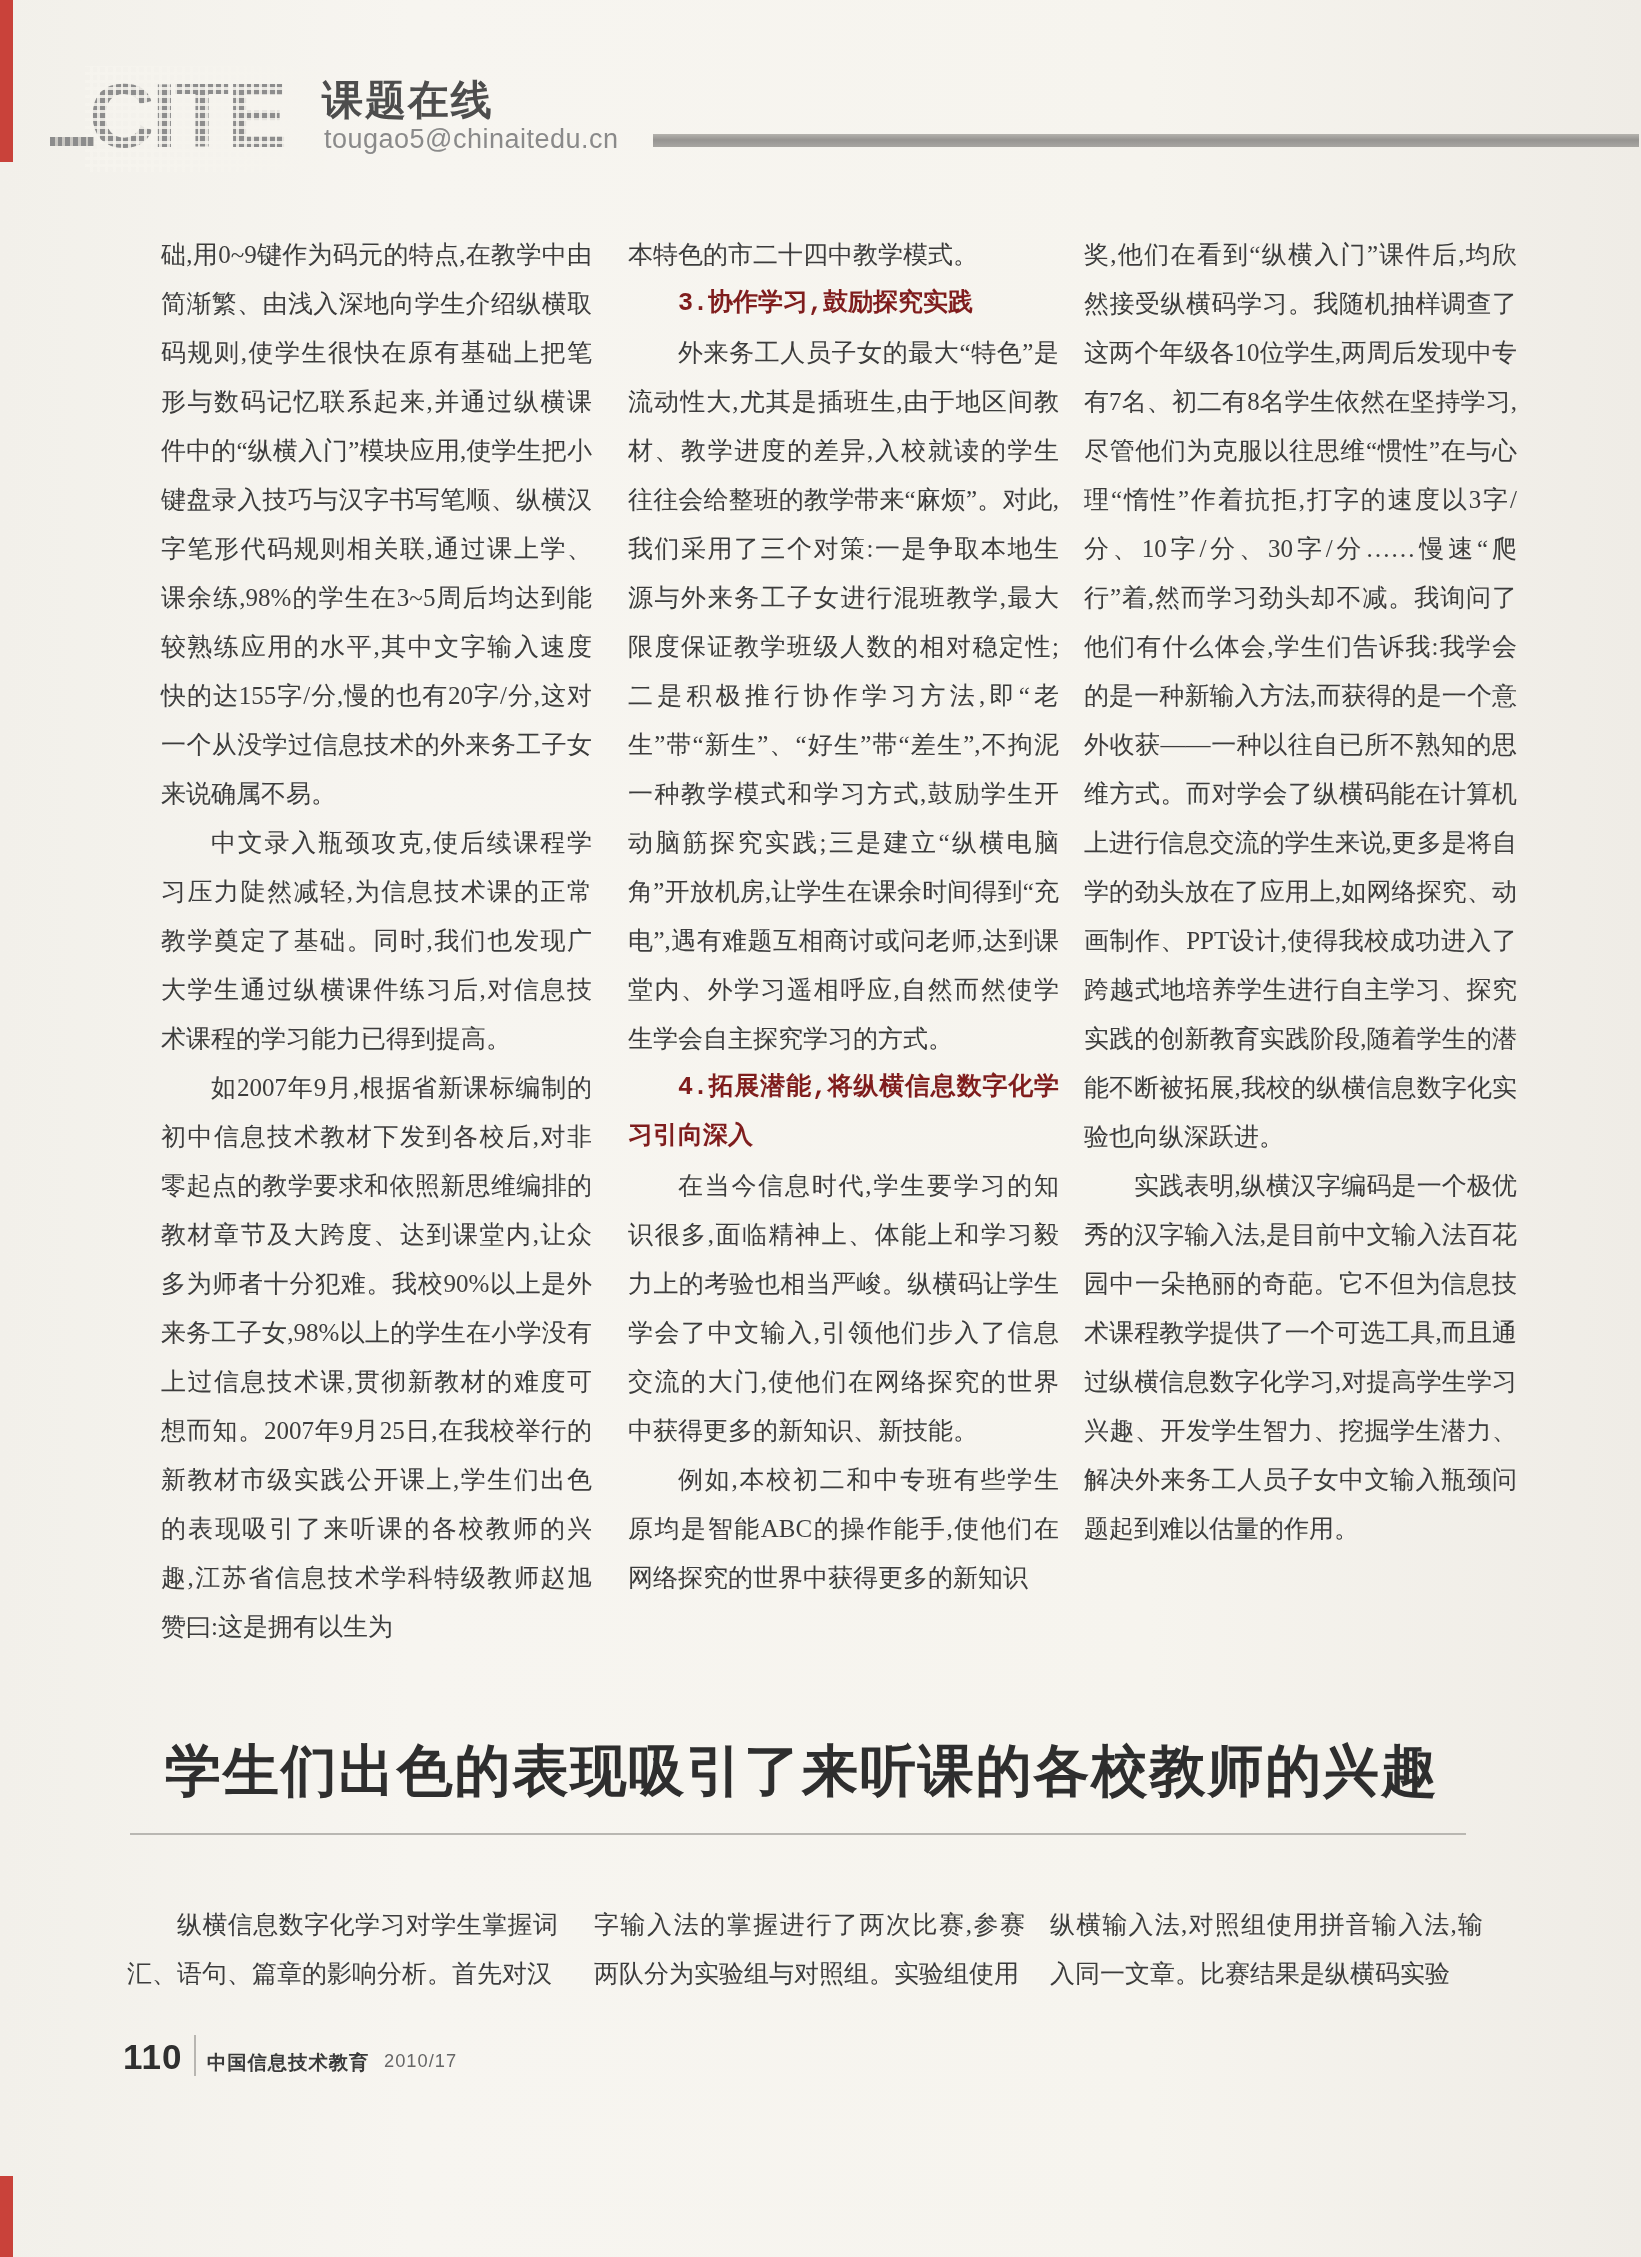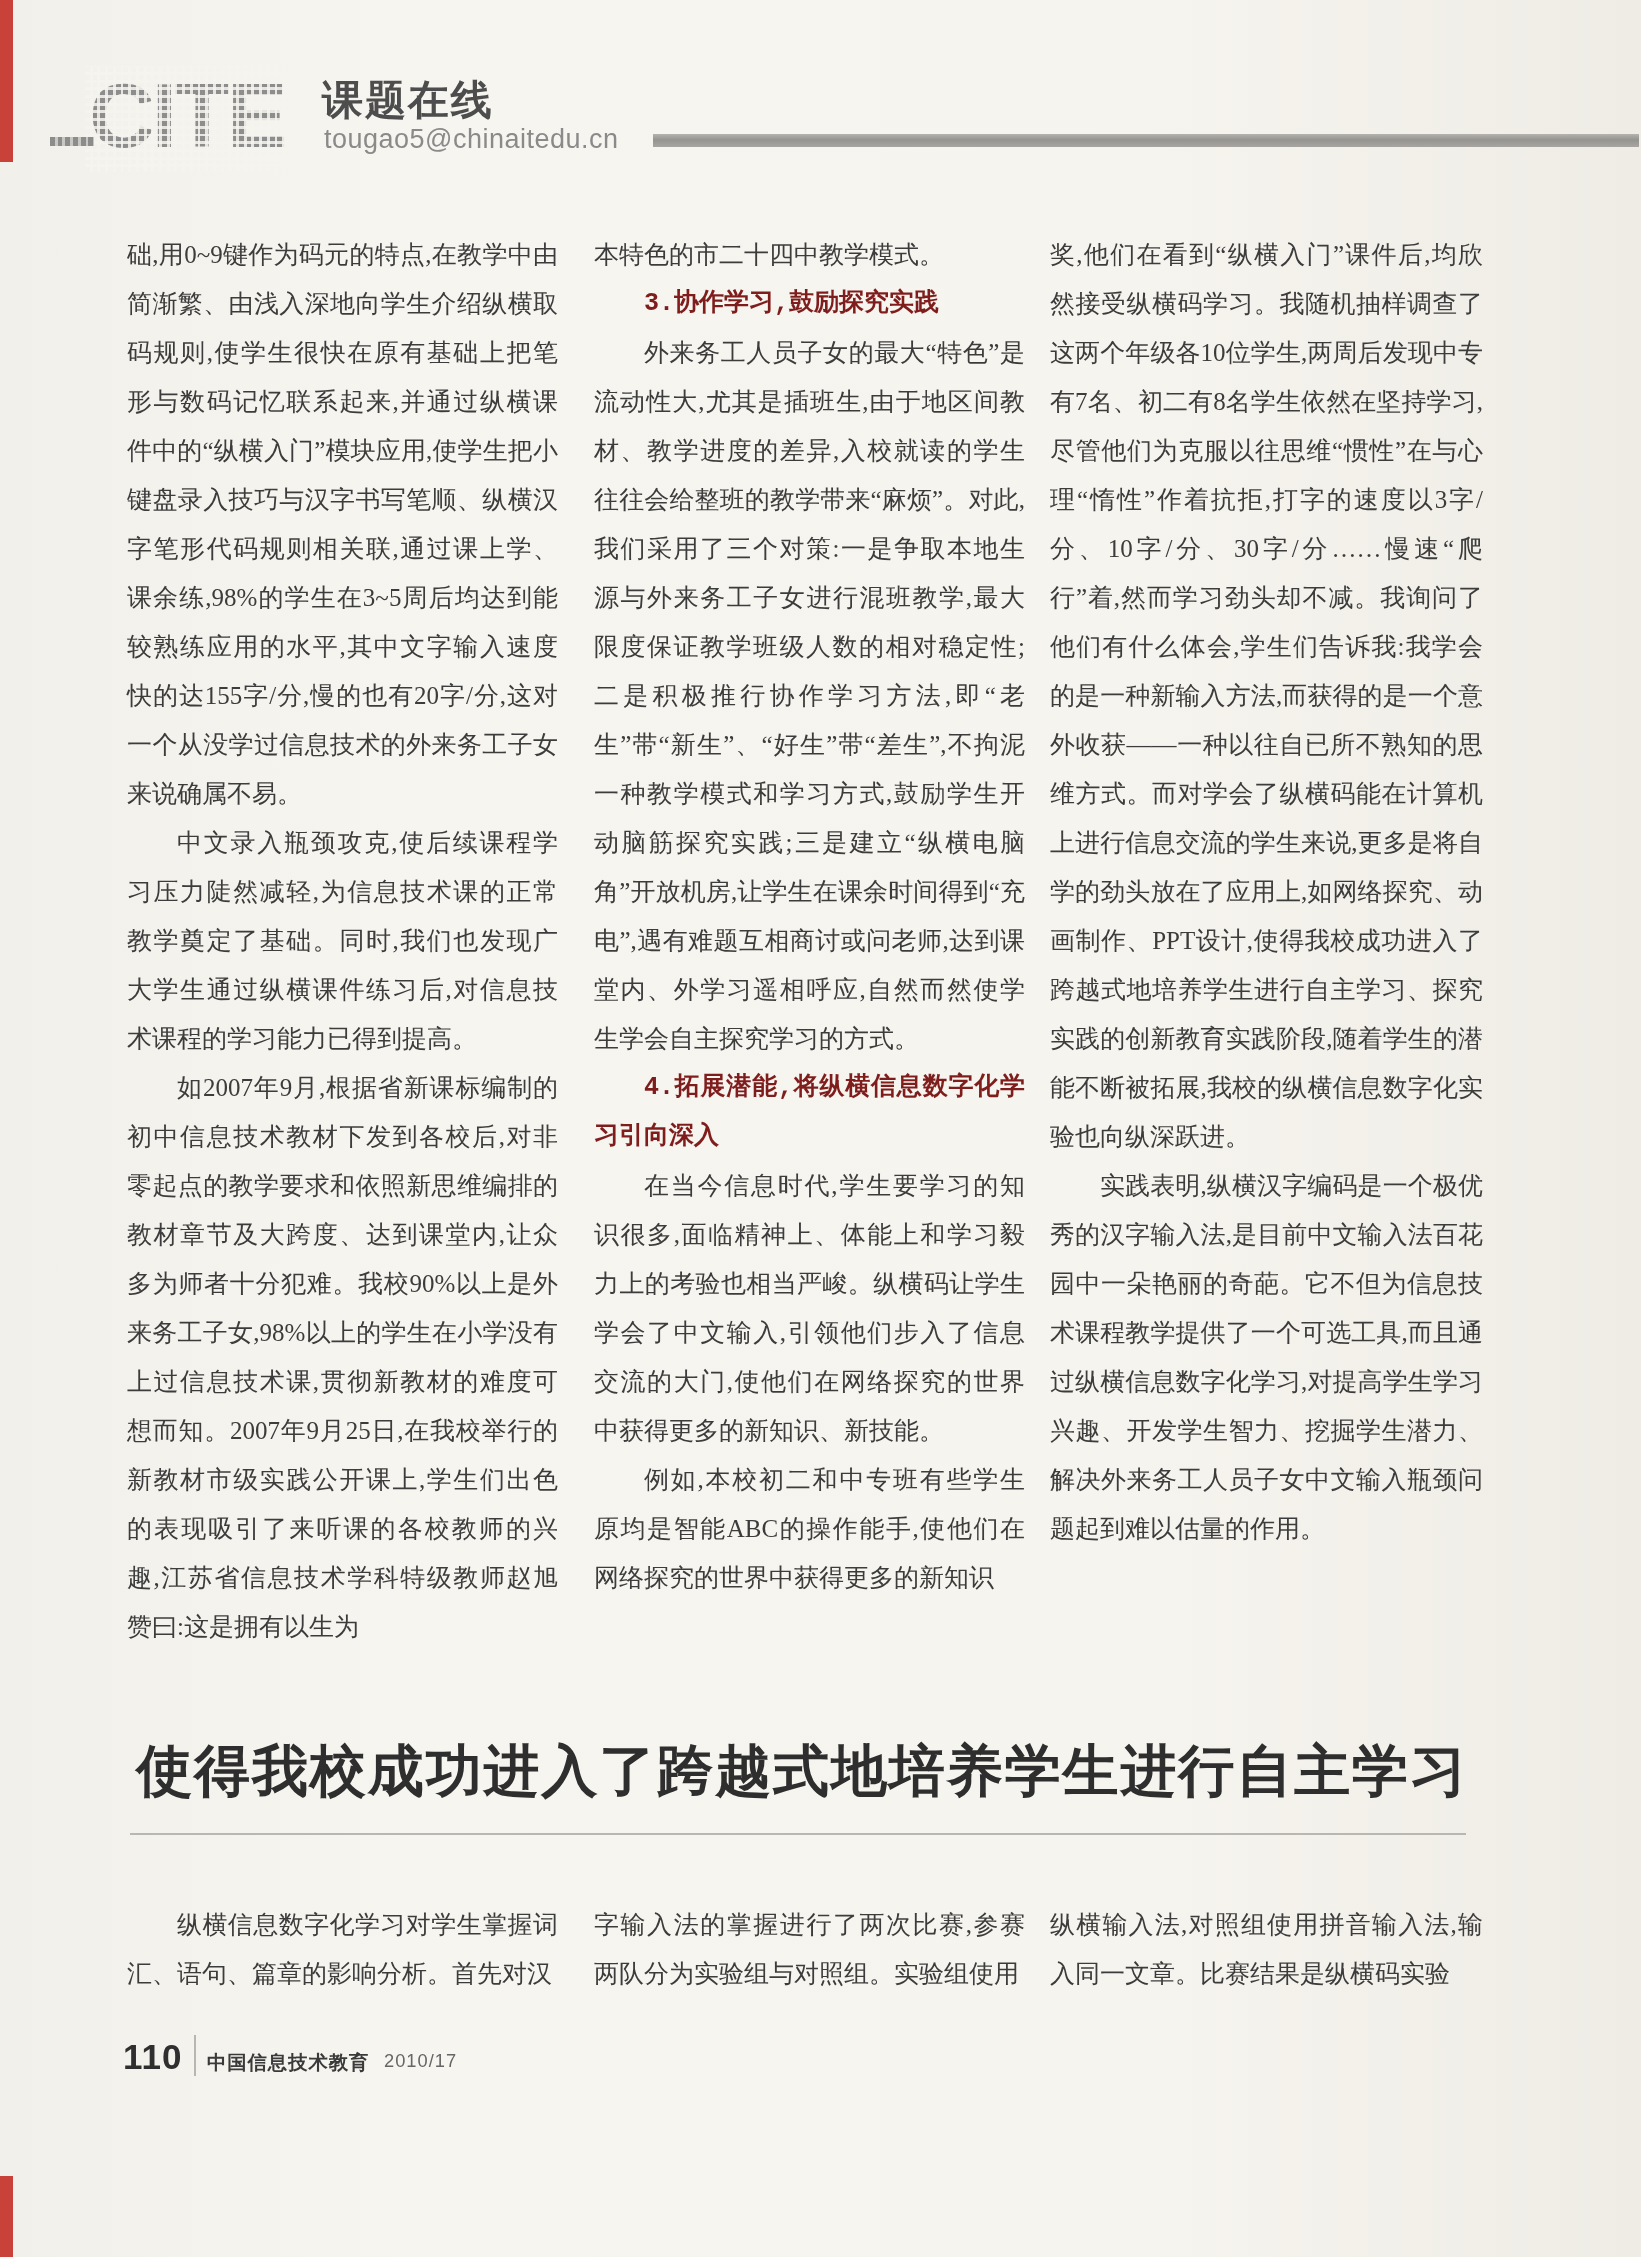--- a/index.html
+++ b/index.html
@@ -41,21 +41,21 @@
   }
   .header-bar{
     position:absolute;left:653px;top:134px;width:986px;height:12.6px;
     background:linear-gradient(180deg,#b5b3ae,#969491 45%,#a8a6a2);
   }
 
   
   .col{
     position:absolute;top:230px;width:431px;
     font-size:25px;line-height:49px;color:#3c3c3c;
-    text-align:justify;text-justify:inter-character;
+    text-align:justify;text-justify:inter-character;margin-left:34px;
   }
   .col p{margin:0;}
   .indent{text-indent:2em;}
   .subhead{
     font-family:Liberation Mono, monospace;
     font-weight:bold;text-indent:2em;color:#7f1d1d;
   }
   .attr{
     font-style:italic;letter-spacing:3.9px;text-indent:1.2em;color:#414141;
   }
@@ -123,21 +123,21 @@
   <p class="subhead">4.拓展潜能,将纵横信息数字化学习引向深入</p>
   <p class="indent">在当今信息时代,学生要学习的知识很多,面临精神上、体能上和学习毅力上的考验也相当严峻。纵横码让学生学会了中文输入,引领他们步入了信息交流的大门,使他们在网络探究的世界中获得更多的新知识、新技能。</p>
   <p class="indent">例如,本校初二和中专班有些学生原均是智能ABC的操作能手,使他们在网络探究的世界中获得更多的新知识</p>
 </div>
 
 <div class="col" style="left:1050px;width:433px">
   <p>奖,他们在看到“纵横入门”课件后,均欣然接受纵横码学习。我随机抽样调查了这两个年级各10位学生,两周后发现中专有7名、初二有8名学生依然在坚持学习,尽管他们为克服以往思维“惯性”在与心理“惰性”作着抗拒,打字的速度以3字/分、10字/分、30字/分……慢速“爬行”着,然而学习劲头却不减。我询问了他们有什么体会,学生们告诉我:我学会的是一种新输入方法,而获得的是一个意外收获——一种以往自已所不熟知的思维方式。而对学会了纵横码能在计算机上进行信息交流的学生来说,更多是将自学的劲头放在了应用上,如网络探究、动画制作、PPT设计,使得我校成功进入了跨越式地培养学生进行自主学习、探究实践的创新教育实践阶段,随着学生的潜能不断被拓展,我校的纵横信息数字化实验也向纵深跃进。</p>
   <p class="indent">实践表明,纵横汉字编码是一个极优秀的汉字输入法,是目前中文输入法百花园中一朵艳丽的奇葩。它不但为信息技术课程教学提供了一个可选工具,而且通过纵横信息数字化学习,对提高学生学习兴趣、开发学生智力、挖掘学生潜力、解决外来务工人员子女中文输入瓶颈问题起到难以估量的作用。</p>
 </div>
 
-<div class="headline">使得我校成功进入了跨越式地培养学生进行自主学习</div>
+<div class="headline">学生们出色的表现吸引了来听课的各校教师的兴趣</div>
 <div class="headline-rule"></div>
 
 <div class="col2nd" style="left:127px">
   <p class="indent">纵横信息数字化学习对学生掌握词汇、语句、篇章的影响分析。首先对汉</p>
 </div>
 <div class="col2nd" style="left:594px">
   <p>字输入法的掌握进行了两次比赛,参赛两队分为实验组与对照组。实验组使用</p>
 </div>
 <div class="col2nd" style="left:1050px;width:433px">
   <p>纵横输入法,对照组使用拼音输入法,输入同一文章。比赛结果是纵横码实验</p>

